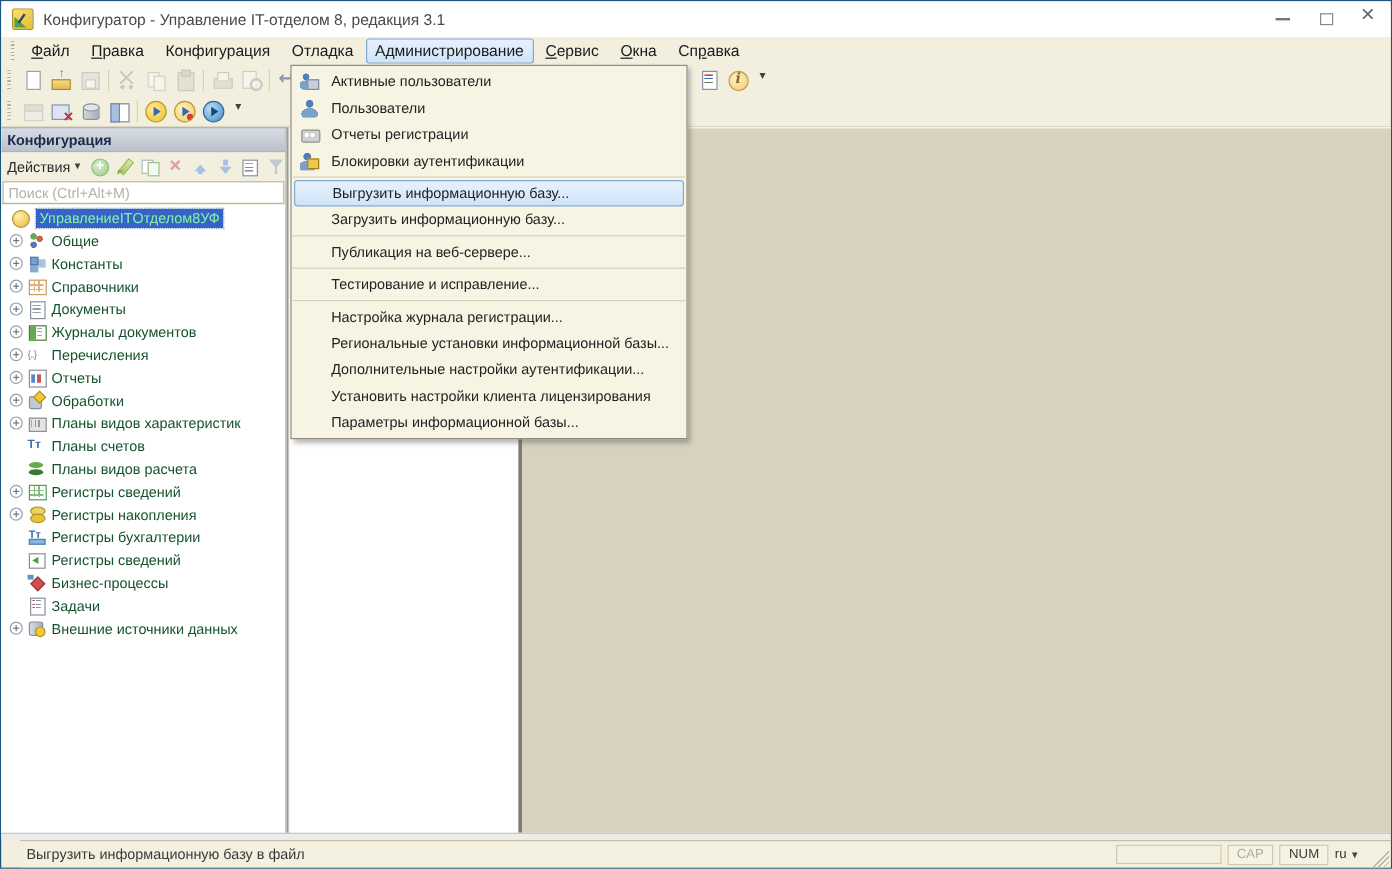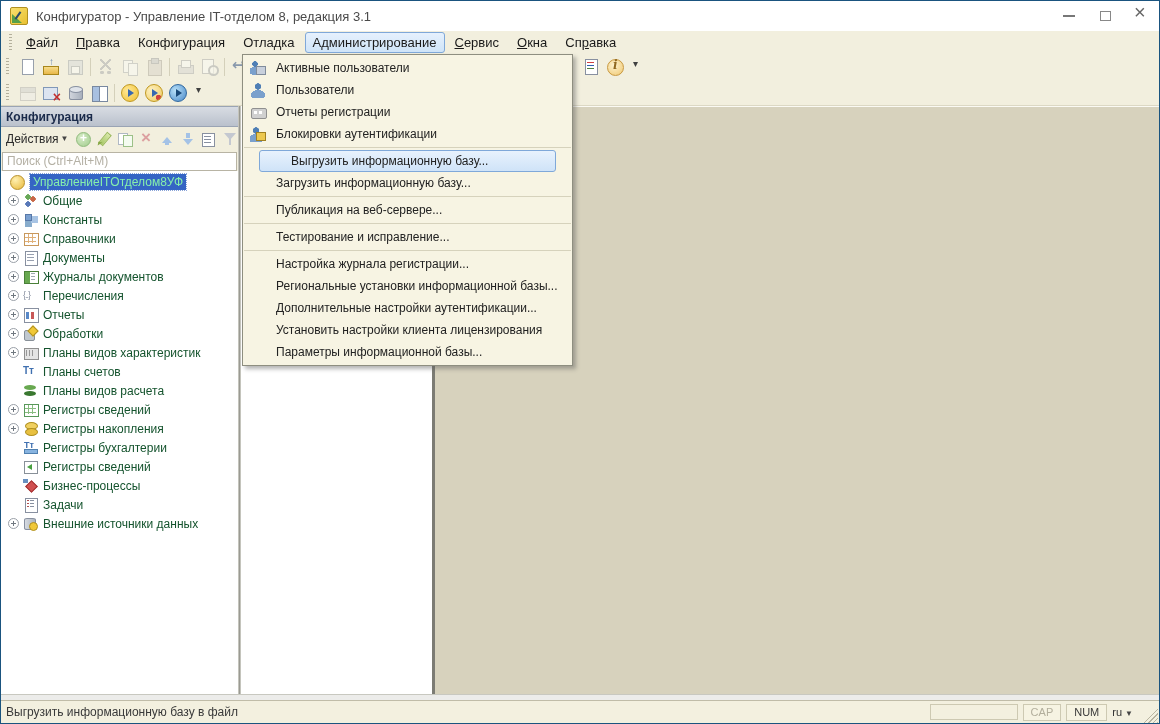--- a/index.html
+++ b/index.html
@@ -85,21 +85,21 @@
   .i-info::after{content:"i";font-family:"DejaVu Serif",serif;font-style:italic;font-weight:bold;color:#906820;font-size:12px;left:8px;top:1px}
 
   
   .dropdown{position:absolute;left:241px;top:53px;width:331px;background:#f7f4e3;border:1px solid #8e8e80;
     box-shadow:3px 3px 4px rgba(90,90,90,.45);padding:2px 0;z-index:50}
   .mrow{height:22px;display:flex;align-items:center;position:relative}
   .mic{width:30px;display:flex;justify-content:center;flex:0 0 30px}
   .mic .ico{width:16px;height:16px}
   .mlb{font-size:12px;color:#222;padding-left:3px;white-space:nowrap}
   .msep{height:1px;background:#d6d2bc;margin:2px 1px}
-  .mrow.hl{background:linear-gradient(#e8f2fd,#cfe3f8);border:1px solid #7fa8d9;border-radius:3px;margin:0 16px}
+  .mrow.hl{background:linear-gradient(#e8f2fd,#cfe3f8);border:1px solid #7fa8d9;border-radius:3px;margin:0 2px}
   .mrow.hl .mic{flex:0 0 28px;width:28px}
 
   
   .m-user::before{left:0;top:0;width:16px;height:16px;background:
      radial-gradient(circle at 8px 4.5px,#4f7fb5 0 3px,transparent 3.4px),
      radial-gradient(7px 5px at 8px 13px,#7aa0cc 98%,transparent)}
   .m-active-users::before{left:0;top:0;width:16px;height:16px;background:
      radial-gradient(circle at 5px 4px,#4f7fb5 0 2.6px,transparent 3px),
      radial-gradient(6px 4px at 5px 11px,#7aa0cc 98%,transparent)}
   .m-active-users::after{right:0;top:6px;width:8px;height:7px;background:#c8d0dc;border:1px solid #808c9c}
@@ -202,21 +202,21 @@
   .t-busproc::after{left:0;top:1px;width:5px;height:4px;background:#6890c0}
   .t-tasks::before{left:2px;top:1px;width:11px;height:13px;background:#fff;border:1px solid #8890a0}
   .t-tasks::after{left:4px;top:3px;width:7px;height:9px;background:
      repeating-linear-gradient(#b05050 0 1px,transparent 1px 3px) 0 0/2px 9px no-repeat,
      repeating-linear-gradient(#8890a0 0 1px,transparent 1px 3px) 3px 0/4px 9px no-repeat}
   .t-extsrc::before{left:1px;top:2px;width:10px;height:10px;background:linear-gradient(90deg,#d8dce2,#aab2bc);border:1px solid #8890a0;border-radius:3px/2px}
   .t-extsrc::after{right:0;bottom:0;width:7px;height:7px;border-radius:50%;background:#f0c838;border:1px solid #b09020}
 
   
   .bottomstrip{position:absolute;left:0;right:0;bottom:23px;height:6px;background:#ececea;border-top:1px solid #c8c8c0}
-  .statusbar{position:absolute;left:0;right:0;bottom:0;height:23px;background:#f3f0df;border-top:1px solid #c0bca8;
+  .statusbar{position:absolute;left:16px;right:0;bottom:0;height:23px;background:#f3f0df;border-top:1px solid #c0bca8;
     display:flex;align-items:center;font-size:12px;color:#3a3a3a}
   .sb-msg{flex:1 1 auto;padding-left:5px;white-space:nowrap}
   .sb-panel{width:88px;height:16px;border:1px solid #cdc9b2;margin-right:5px}
   .sb-key{height:17px;border:1px solid #cdc9b2;background:#f6f3e2;font-size:11px;padding:1px 7px;margin-right:5px}
   .sb-key.dim{color:#b2ae9c}
   .sb-lang{font-size:11px;color:#333;margin-right:10px;white-space:nowrap}
   .sb-lang .carr{margin:0 0 0 3px}
   .sb-grip{width:15px;height:15px;align-self:flex-end;margin-right:1px;
     background:repeating-linear-gradient(135deg,transparent 0 2px,#b8b4a0 2px 3px);
     clip-path:polygon(100% 0,100% 100%,0 100%)}

